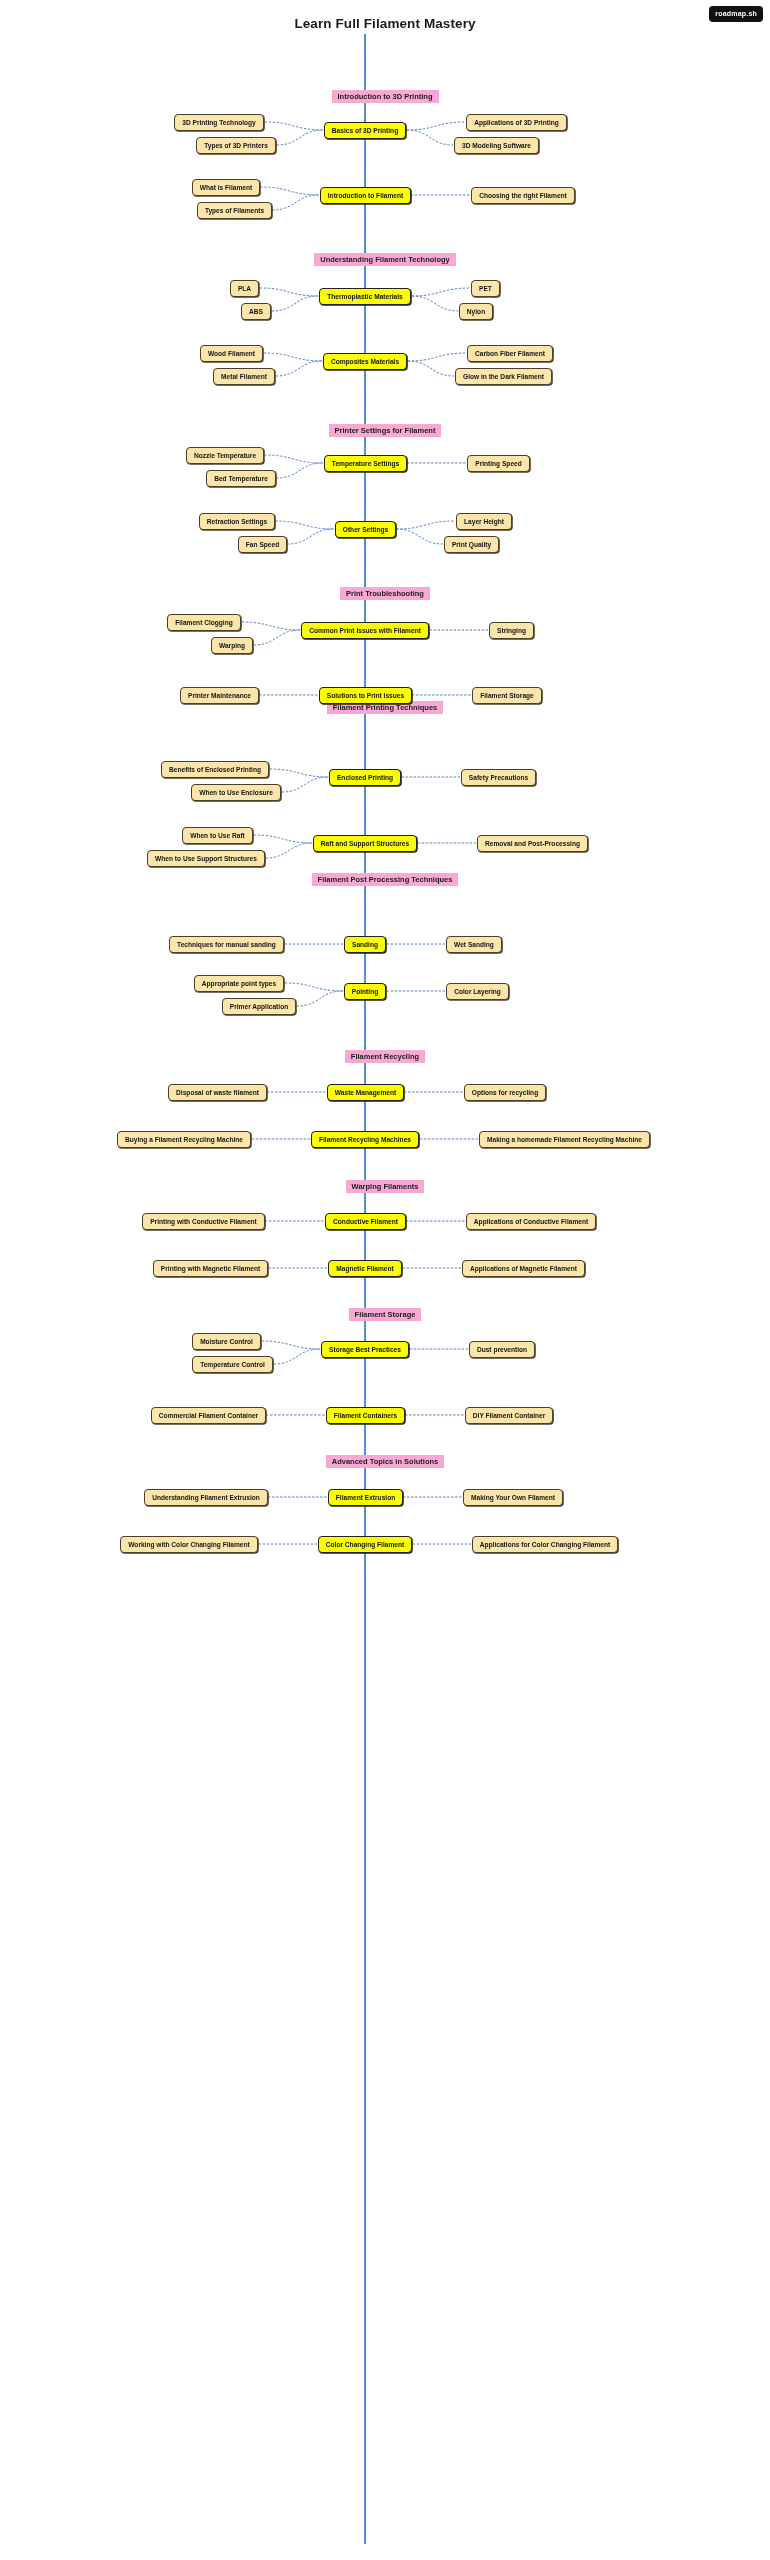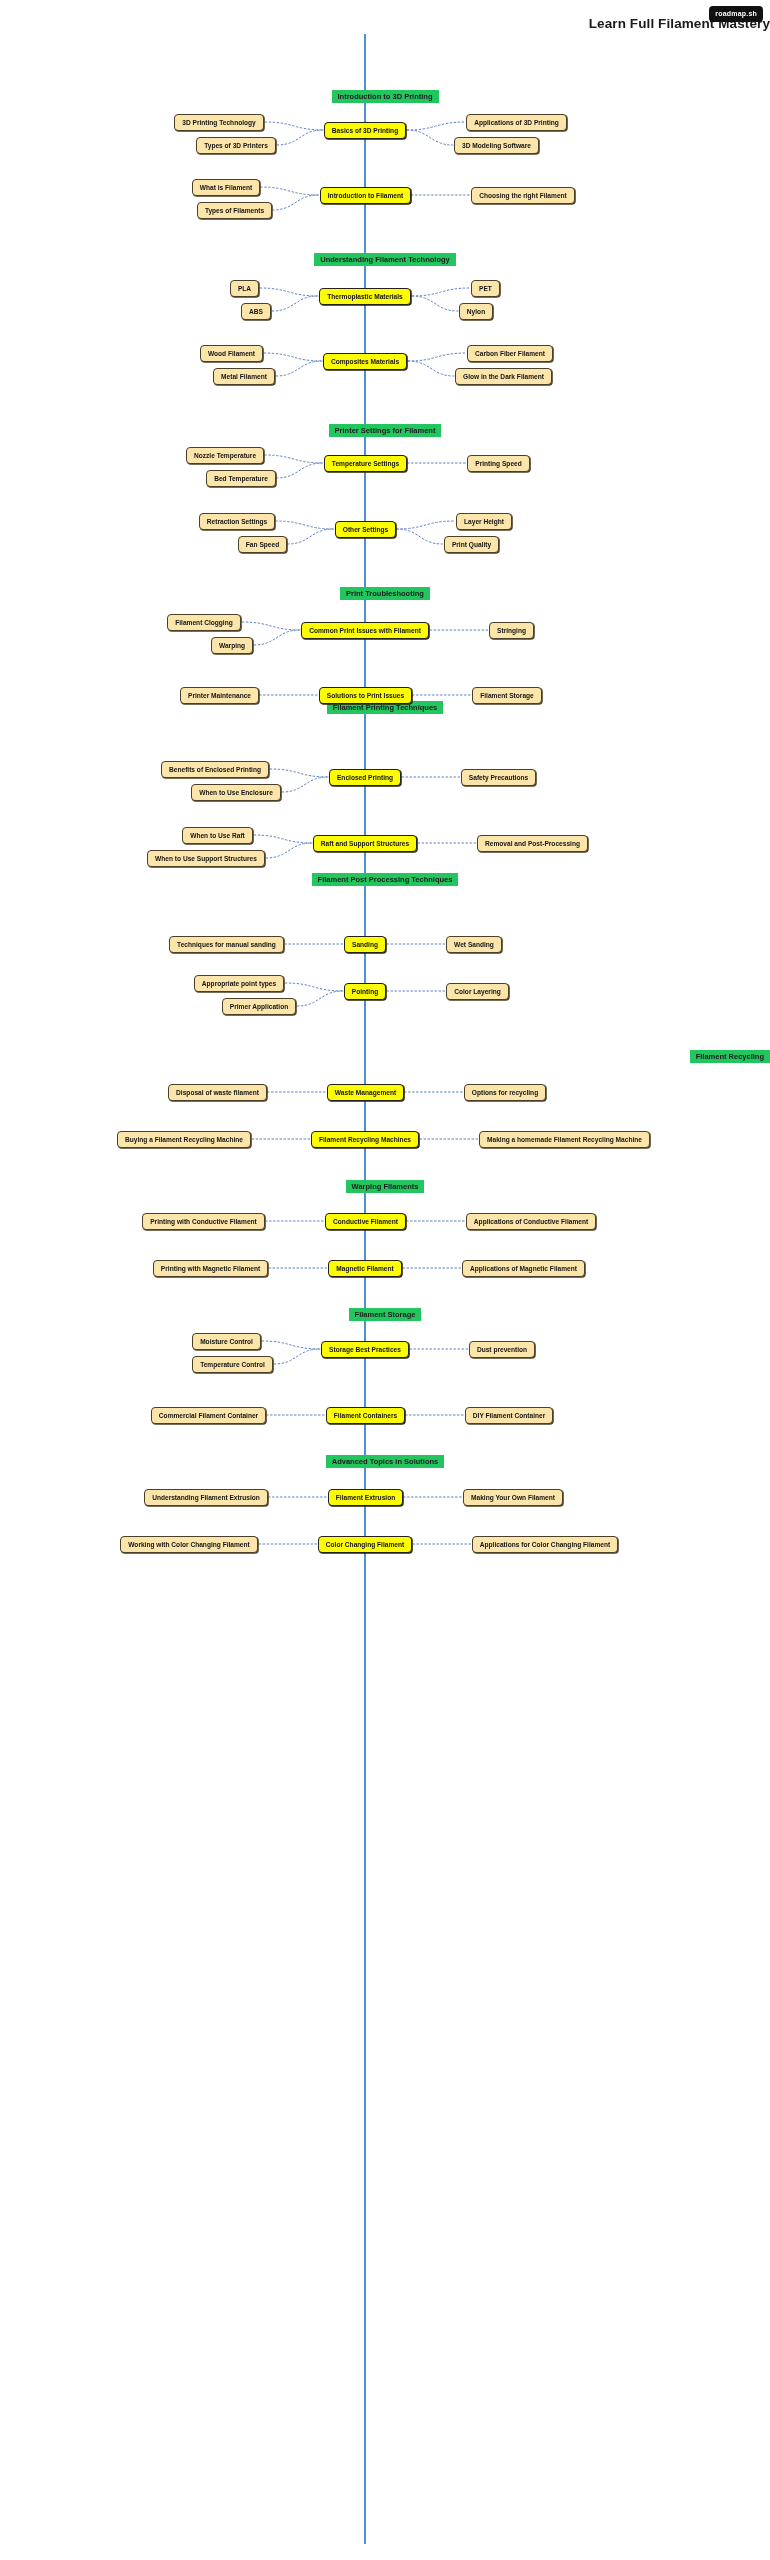--- a/index.html
+++ b/index.html
@@ -15,21 +15,21 @@
     width: 770px;
     height: 2560px;
     background: #ffffff;
   }
 
   
   .page-title {
     position: absolute;
     left: 0; right: 0;
     top: 16px;
-    text-align: right;
+    text-align: center;
     font-size: 13.5px;
     font-weight: 700;
     color: #1b1b1b;
     letter-spacing: .1px;
   }
   .brand-badge {
     position: absolute;
     top: 6px;
     right: 7px;
     background: #111111;
@@ -59,21 +59,21 @@
     left: 0;
     text-align: center;
     font-size: 7.5px;
     font-weight: 600;
     color: #1c1c1c;
     white-space: nowrap;
     
     pointer-events: none;
   }
   .section-title span {
-    background: #22c55e;
+    background: #f9a8d4;
     padding: 2px 6px;
     display: inline-block;
   }
 
   
   .node {
     position: absolute;
     display: flex;
     align-items: center;
     justify-content: center;
@@ -234,21 +234,21 @@
       <div class="node side" style="left: 147px; top: 850px; width: 118px;">When to Use Support Structures</div>
       <div class="node side" style="left: 477px; top: 835px; width: 111px;">Removal and Post-Processing</div>
       <div class="section-title" style="top: 873px;"><span>Filament Post Processing Techniques</span></div>
       <div class="node center" style="left: 344px; top: 936px; width: 42px;">Sanding</div>
       <div class="node side" style="left: 169px; top: 936px; width: 115px;">Techniques for manual sanding</div>
       <div class="node side" style="left: 446px; top: 936px; width: 56px;">Wet Sanding</div>
       <div class="node center" style="left: 344px; top: 983px; width: 42px;">Pointing</div>
       <div class="node side" style="left: 194px; top: 975px; width: 90px;">Appropriate point types</div>
       <div class="node side" style="left: 222px; top: 998px; width: 74px;">Primer Application</div>
       <div class="node side" style="left: 446px; top: 983px; width: 63px;">Color Layering</div>
-      <div class="section-title" style="top: 1050px; text-align: right;"><span>Filament Recycling</span></div>
+      <div class="section-title" style="top: 1050px;"><span>Filament Recycling</span></div>
       <div class="node center" style="left: 327px; top: 1084px; width: 77px;">Waste Management</div>
       <div class="node side" style="left: 168px; top: 1084px; width: 99px;">Disposal of waste filament</div>
       <div class="node side" style="left: 464px; top: 1084px; width: 82px;">Options for recycling</div>
       <div class="node center" style="left: 311px; top: 1131px; width: 108px;">Filament Recycling Machines</div>
       <div class="node side" style="left: 117px; top: 1131px; width: 134px;">Buying a Filament Recycling Machine</div>
       <div class="node side" style="left: 479px; top: 1131px; width: 171px;">Making a homemade Filament Recycling Machine</div>
       <div class="section-title" style="top: 1180px;"><span>Warping Filaments</span></div>
       <div class="node center" style="left: 325px; top: 1213px; width: 81px;">Conductive Filament</div>
       <div class="node side" style="left: 142px; top: 1213px; width: 123px;">Printing with Conductive Filament</div>
       <div class="node side" style="left: 466px; top: 1213px; width: 130px;">Applications of Conductive Filament</div>

